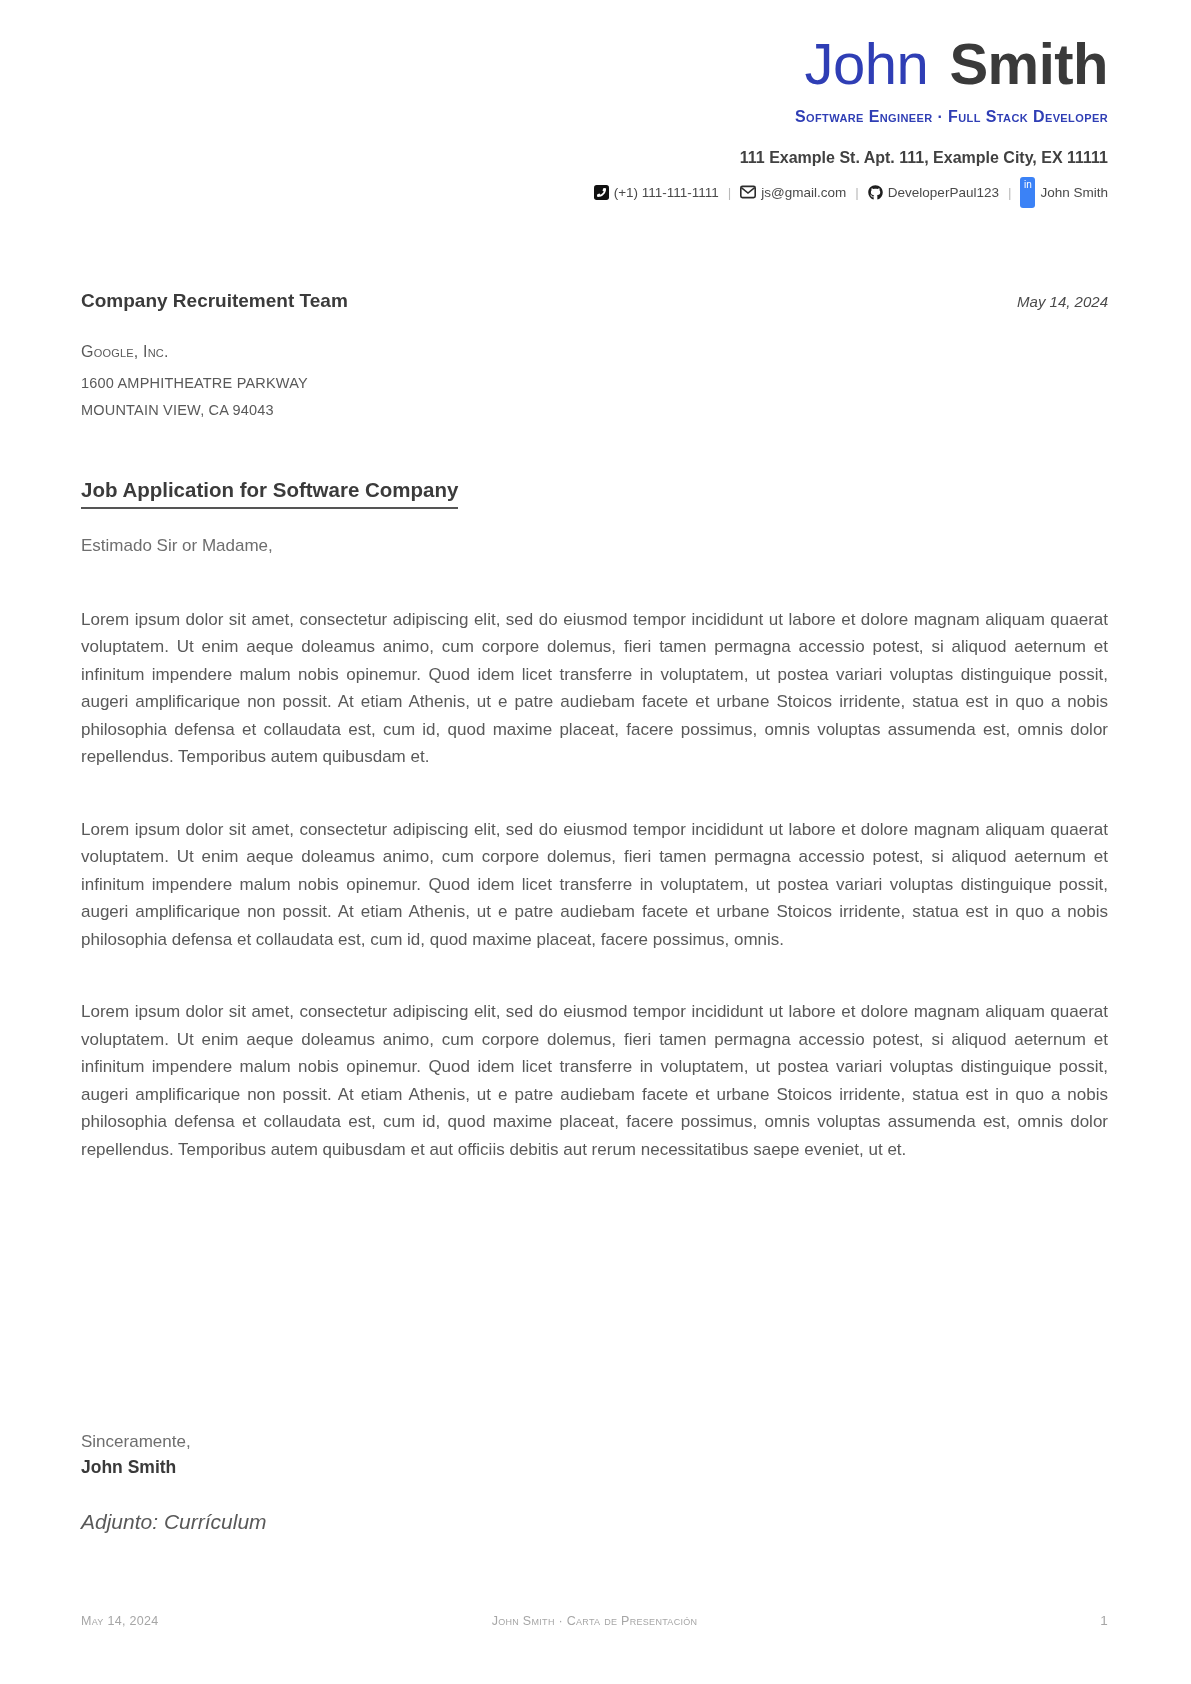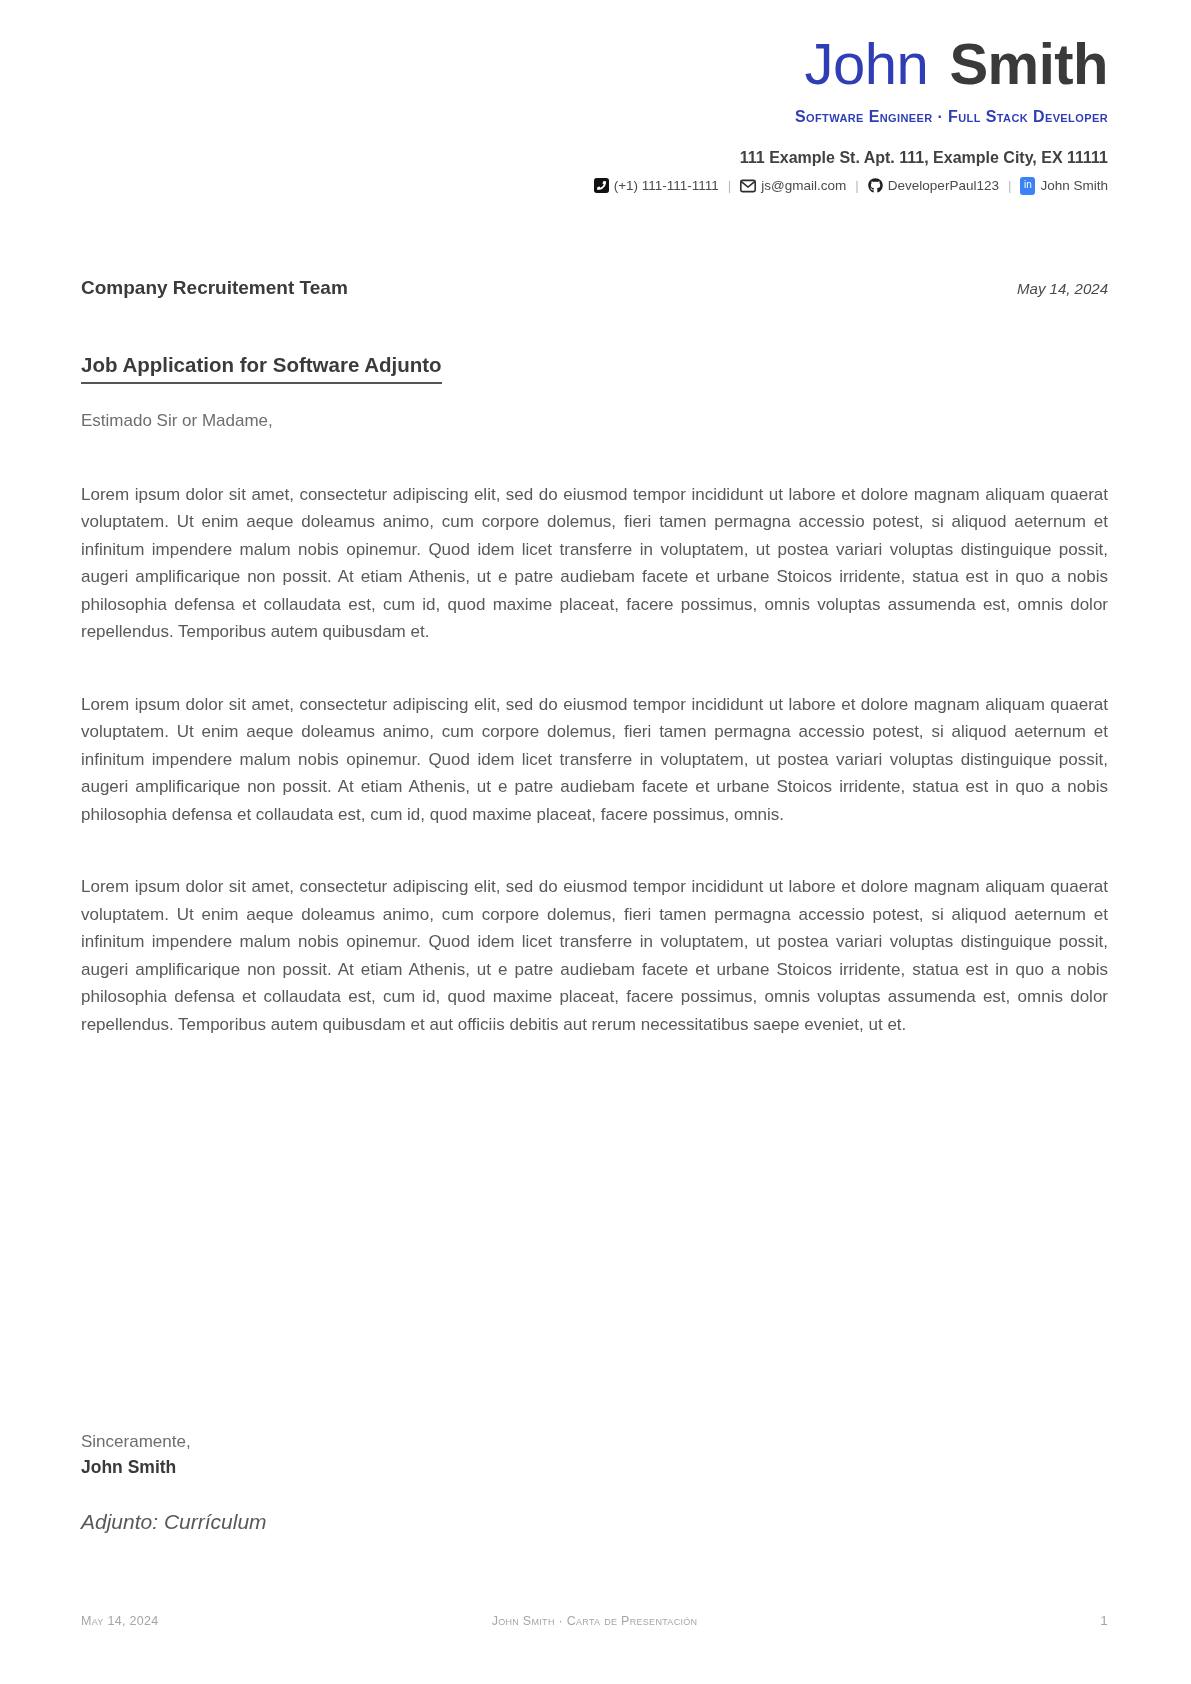--- a/index.html
+++ b/index.html
@@ -44,21 +44,21 @@
     color: #4a4a4a;
     display: flex;
     justify-content: flex-end;
     align-items: center;
     gap: 7px;
   }
   .contact-item { display: inline-flex; align-items: center; gap: 5px; white-space: nowrap; }
   .contact-sep { color: #b9b9b9; font-weight: 300; padding: 0 2px; }
   .cicon { display: inline-block; vertical-align: middle; }
   .linkedin-badge {
-    width: 15px; height: 18px;
+    width: 15px; height: 31px;
     background: #3b82f6;
     border-radius: 3px;
     color: #ffffff;
     font-size: 10px;
     font-weight: 400;
     line-height: 15px;
     text-align: center;
     display: inline-block;
   }
 
@@ -159,23 +159,30 @@
         <span>John Smith</span>
       </span>
     </div>
   </div>
 
   <div class="recipient-row">
     <div class="recipient-title">Company Recruitement Team</div>
     <div class="letter-date">May 14, 2024</div>
   </div>
 
+  <div class="company-block">
+    <div class="company-name">Google, Inc.</div>
+    <div class="company-addr">
+      <div>1600 AMPHITHEATRE PARKWAY</div>
+      <div>MOUNTAIN VIEW, CA 94043</div>
+    </div>
+  </div>
 
   <div>
-    <span class="subject">Job Application for Software Adjunto</span>
+    <span class="subject">Job Application for Software Company</span>
   </div>
 
   <div class="salutation">Estimado Sir or Madame,</div>
 
   <div class="body-text">
     <p>Lorem ipsum dolor sit amet, consectetur adipiscing elit, sed do eiusmod tempor incididunt ut labore et dolore magnam aliquam quaerat voluptatem. Ut enim aeque doleamus animo, cum corpore dolemus, fieri tamen permagna accessio potest, si aliquod aeternum et infinitum impendere malum nobis opinemur. Quod idem licet transferre in voluptatem, ut postea variari voluptas distinguique possit, augeri amplificarique non possit. At etiam Athenis, ut e patre audiebam facete et urbane Stoicos irridente, statua est in quo a nobis philosophia defensa et collaudata est, cum id, quod maxime placeat, facere possimus, omnis voluptas assumenda est, omnis dolor repellendus. Temporibus autem quibusdam et.</p>
     <p>Lorem ipsum dolor sit amet, consectetur adipiscing elit, sed do eiusmod tempor incididunt ut labore et dolore magnam aliquam quaerat voluptatem. Ut enim aeque doleamus animo, cum corpore dolemus, fieri tamen permagna accessio potest, si aliquod aeternum et infinitum impendere malum nobis opinemur. Quod idem licet transferre in voluptatem, ut postea variari voluptas distinguique possit, augeri amplificarique non possit. At etiam Athenis, ut e patre audiebam facete et urbane Stoicos irridente, statua est in quo a nobis philosophia defensa et collaudata est, cum id, quod maxime placeat, facere possimus, omnis.</p>
     <p>Lorem ipsum dolor sit amet, consectetur adipiscing elit, sed do eiusmod tempor incididunt ut labore et dolore magnam aliquam quaerat voluptatem. Ut enim aeque doleamus animo, cum corpore dolemus, fieri tamen permagna accessio potest, si aliquod aeternum et infinitum impendere malum nobis opinemur. Quod idem licet transferre in voluptatem, ut postea variari voluptas distinguique possit, augeri amplificarique non possit. At etiam Athenis, ut e patre audiebam facete et urbane Stoicos irridente, statua est in quo a nobis philosophia defensa et collaudata est, cum id, quod maxime placeat, facere possimus, omnis voluptas assumenda est, omnis dolor repellendus. Temporibus autem quibusdam et aut officiis debitis aut rerum necessitatibus saepe eveniet, ut et.</p>
   </div>
 

